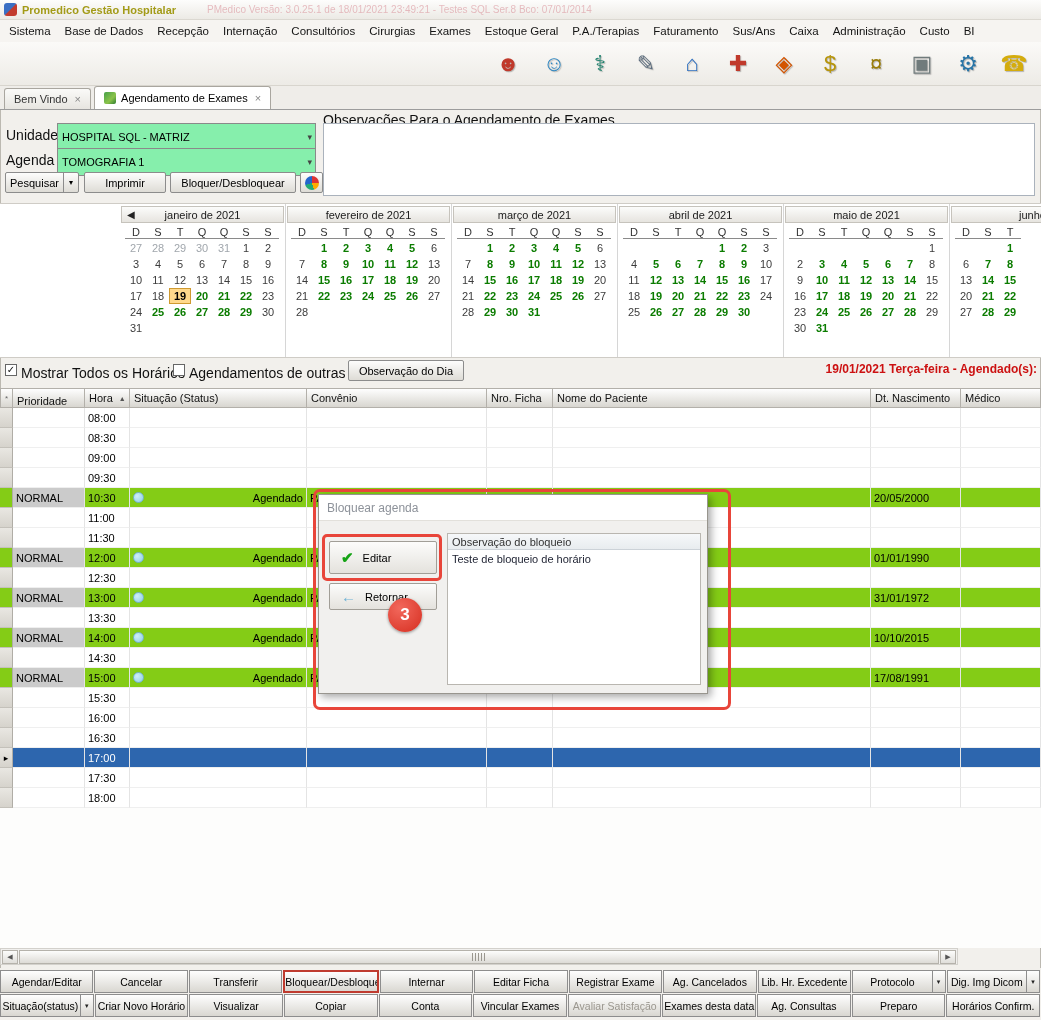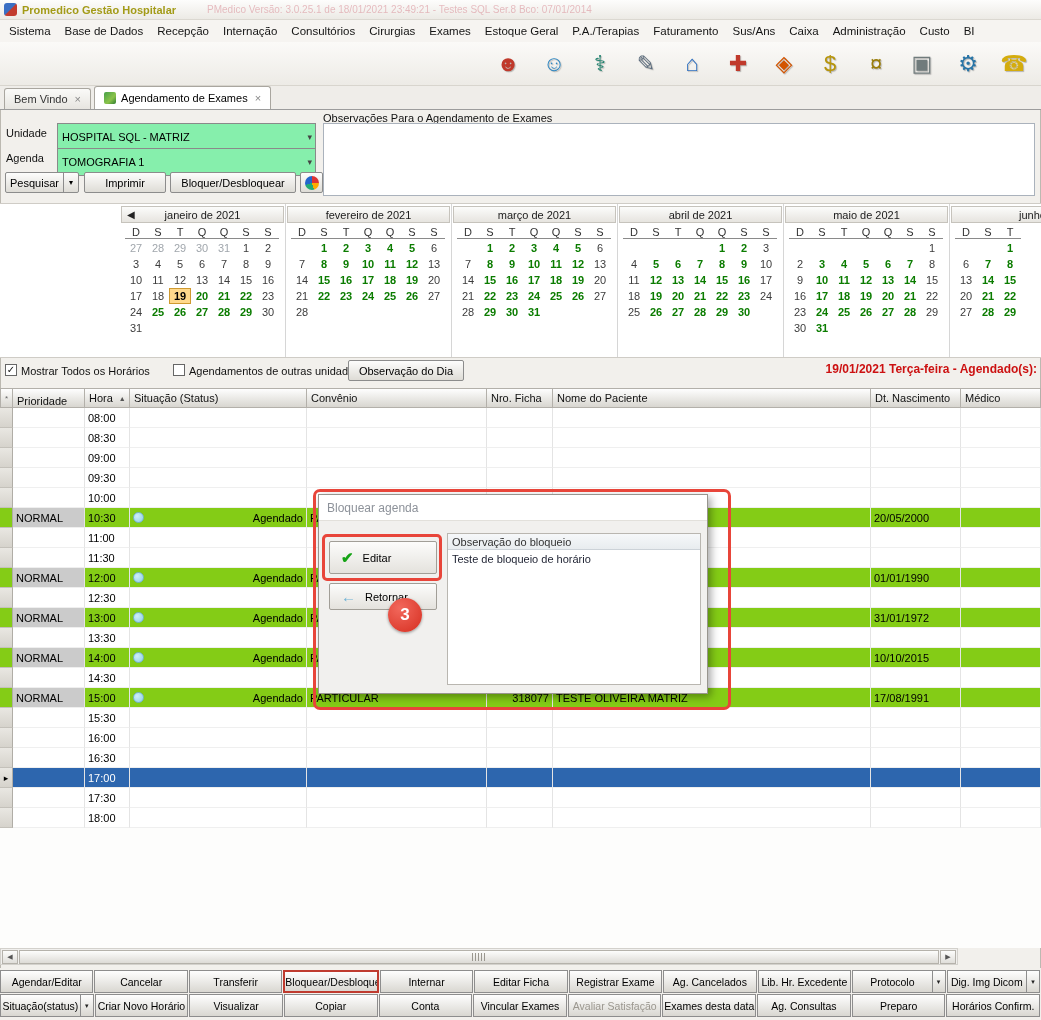--- a/index.html
+++ b/index.html
@@ -24,21 +24,21 @@
 .tabbar{position:absolute;left:0;top:86px;width:1041px;height:24px;background:#efede9;display:flex;align-items:flex-end;padding-left:4px;border-bottom:1px solid #9c9c9c}
 .tab{display:flex;align-items:center;gap:5px;height:21px;padding:4px 9px;border:1px solid #a9a69f;border-bottom:none;border-radius:3px 3px 0 0;background:linear-gradient(#fafaf8,#e7e5e0);margin-right:3px;color:#333;white-space:nowrap}
 .tab.active{background:#fff;height:23px;color:#000}
 .tab-icon{width:12px;height:12px;border-radius:2px;background:linear-gradient(135deg,#46a049,#8bc34a 60%,#2e7d32)}
 .tab-close{color:#888;font-size:11px;margin-left:2px}
 
 
 .main{position:absolute;left:0;top:110px;width:1041px;height:858px;background:#f2f0ec;border-left:1px solid #bcb9b1;border-right:1px solid #bcb9b1}
 
 
-.flabel{position:absolute;font-size:11px;color:#111}
+.flabel{position:absolute;font-size:14px;color:#111}
 .lbl-unidade{left:6px;top:127px}
 .lbl-agenda{left:6px;top:152px}
 .combo{position:absolute;height:28px;background:#86efac;border:1px solid #8a8a8a;display:flex;align-items:center;justify-content:space-between;padding:0 3px 0 4px}
 .combo-unidade{left:57px;top:123px;width:259px}
 .combo-agenda{left:57px;top:148px;width:259px}
 .combo-arrow{color:#444;font-size:9px}
 .btn{position:absolute;background:linear-gradient(#fdfdfc,#dedcd6);border:1px solid #8c8c8c;border-radius:2px;display:flex;align-items:center;justify-content:center;font-size:11px;color:#000;white-space:nowrap}
 .btn-pesquisar{left:5px;top:172px;width:74px;height:21px;padding:0}
 .btn-pesquisar .lbl{flex:1;text-align:center}
 .btn-pesquisar .arr{width:15px;height:100%;border-left:1px solid #8c8c8c;display:flex;align-items:center;justify-content:center;font-size:8px}
@@ -580,31 +580,20 @@
       <div class="gcell icon-col" style="width: 13px;"></div>
       <div class="gcell prio" style="width: 72px;"></div>
       <div class="gcell hora" style="width: 45px;">09:30</div>
       <div class="gcell status" style="width: 177px;"></div>
       <div class="gcell conv" style="width: 180px;"></div>
       <div class="gcell ficha" style="width: 66px;"></div>
       <div class="gcell nome" style="width: 318px;"></div>
       <div class="gcell nasc" style="width: 90px;"></div>
       <div class="gcell med" style="width: 80px;"></div>
     </div>
-    <div class="grow">
-      <div class="gcell icon-col" style="width: 13px;"></div>
-      <div class="gcell prio" style="width: 72px;"></div>
-      <div class="gcell hora" style="width: 45px;">10:00</div>
-      <div class="gcell status" style="width: 177px;"></div>
-      <div class="gcell conv" style="width: 180px;"></div>
-      <div class="gcell ficha" style="width: 66px;"></div>
-      <div class="gcell nome" style="width: 318px;"></div>
-      <div class="gcell nasc" style="width: 90px;"></div>
-      <div class="gcell med" style="width: 80px;"></div>
-    </div>
     <div class="grow scheduled">
       <div class="gcell icon-col" style="width: 13px;"></div>
       <div class="gcell prio" style="width: 72px;">NORMAL</div>
       <div class="gcell hora" style="width: 45px;">10:30</div>
       <div class="gcell status" style="width: 177px;">
         <div class="status-circle"></div>
         <span>Agendado</span>
       </div>
       <div class="gcell conv" style="width: 180px;">PARTICULAR</div>
       <div class="gcell ficha" style="width: 66px;"></div>

